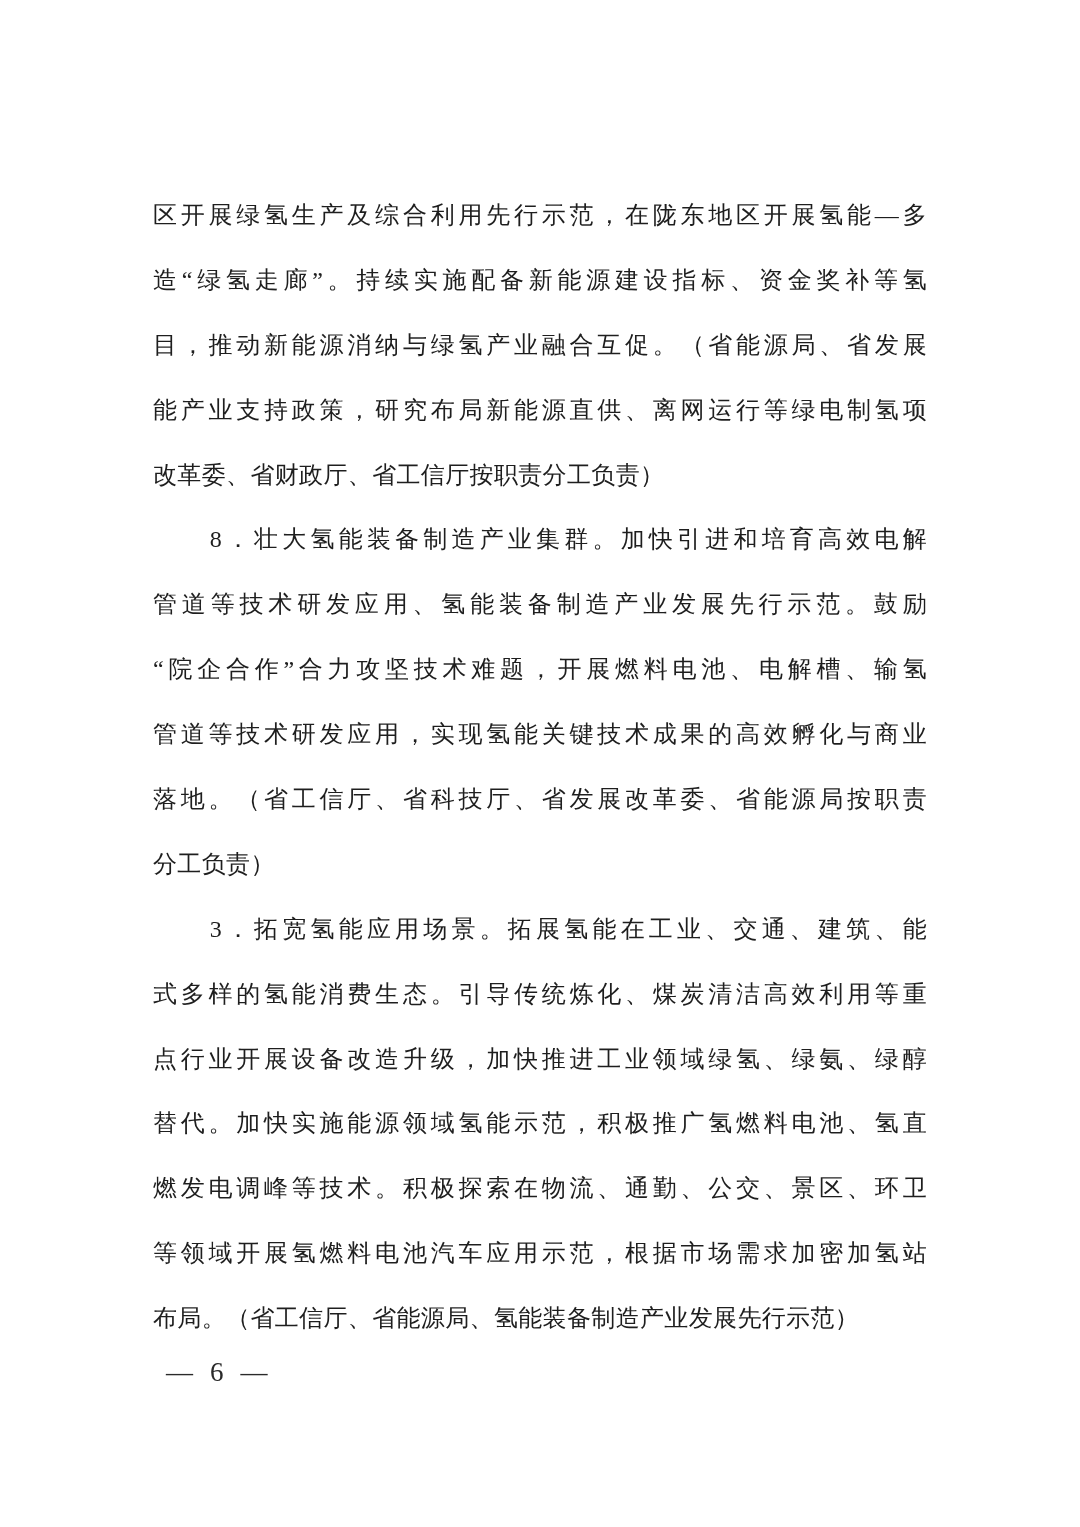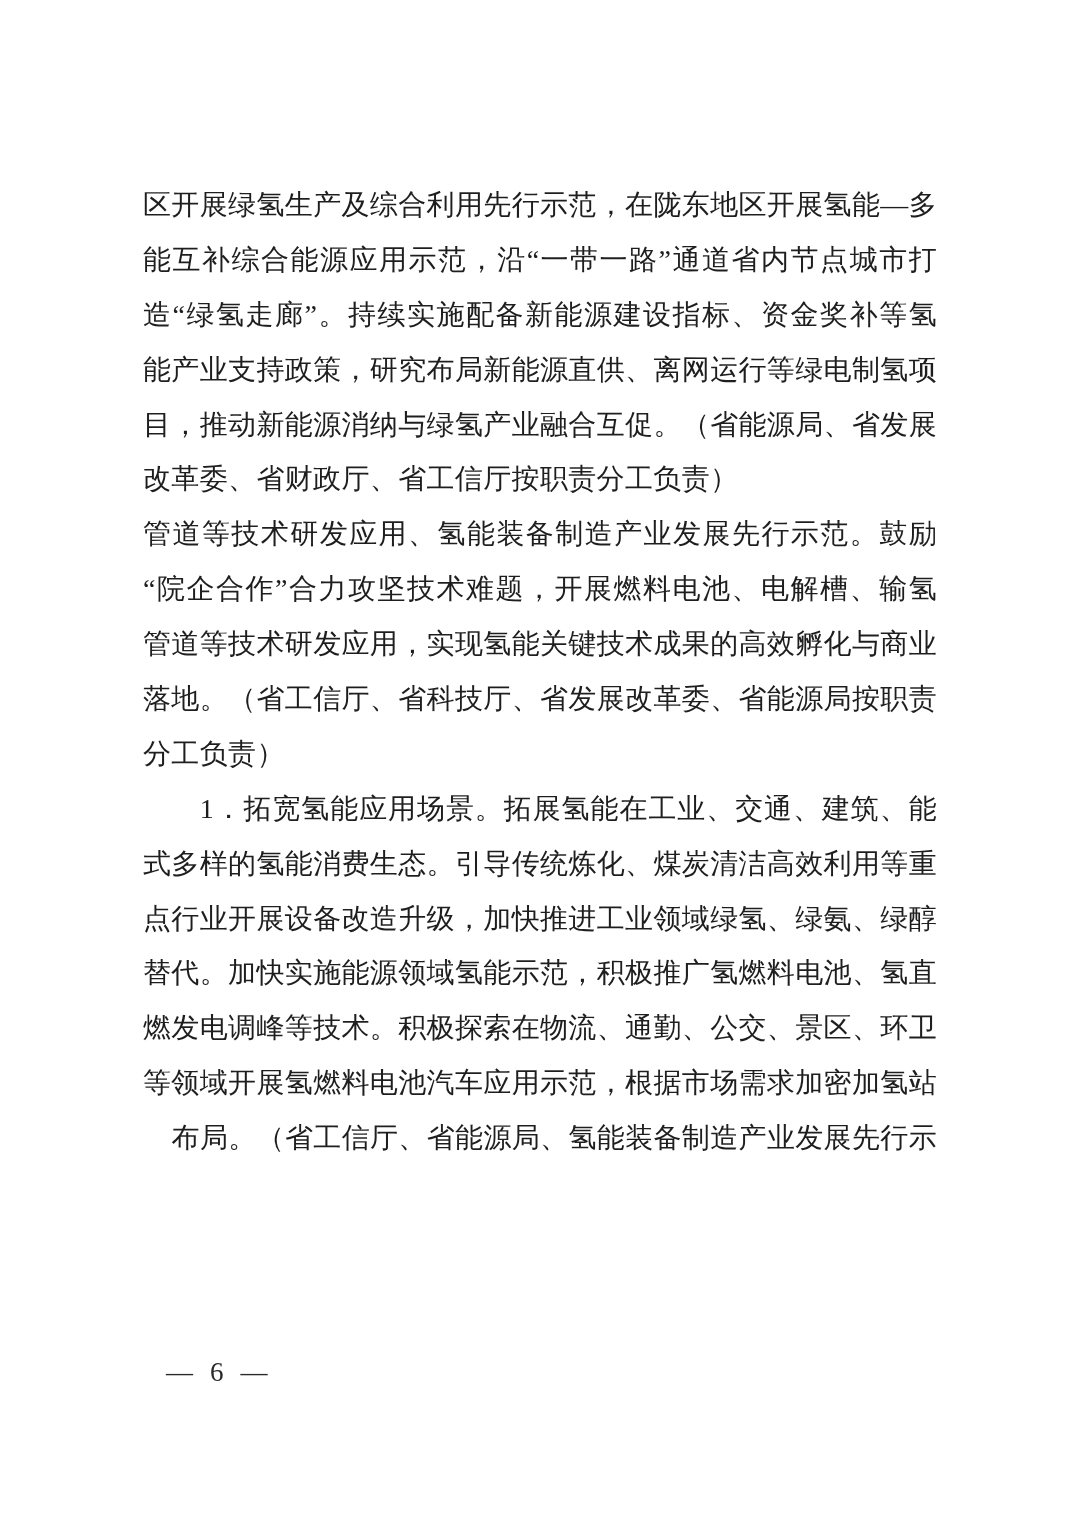--- a/index.html
+++ b/index.html
@@ -22,25 +22,25 @@
     background: #ffffff;
     overflow: hidden;
   }
   .text-block {
     position: absolute;
     left: 141px;
     top: 177px;
     width: 798px;
   }
   .line {
-    margin: 2px;
+    margin: 12px;
     padding: 0;
     height: 52.9px;
     line-height: 52.9px;
-    font-size: 28px;
+    font-size: 24px;
     letter-spacing: 0.35px;
     color: #1e1e1e;
     text-align: justify;
     text-align-last: justify;
     text-justify: inter-character;
     overflow: hidden;
   }
   .line.indent {
     text-indent: 56.7px;
   }
@@ -61,33 +61,33 @@
   }
 </style>
 </head>
 <body>
 
 <div class="page">
 
   <main class="text-block">
 
     <p class="line">区开展绿氢生产及综合利用先行示范，在陇东地区开展氢能—多</p>
-    <p class="line">能互补综合能源应用示范，沿“一带一路”通道省内节点城市打</p>
     <p class="line">造“绿氢走廊”。持续实施配备新能源建设指标、资金奖补等氢</p>
+    <p class="line">目，推动新能源消纳与绿氢产业融合互促。（省能源局、省发展</p>
     <p class="line">能产业支持政策，研究布局新能源直供、离网运行等绿电制氢项</p>
-    <p class="line">目，推动新能源消纳与绿氢产业融合互促。（省能源局、省发展</p>
     <p class="line last">改革委、省财政厅、省工信厅按职责分工负责）</p>
 
+    <p class="line indent">8．壮大氢能装备制造产业集群。加快引进和培育高效电解</p>
     <p class="line">管道等技术研发应用、氢能装备制造产业发展先行示范。鼓励</p>
     <p class="line">“院企合作”合力攻坚技术难题，开展燃料电池、电解槽、输氢</p>
     <p class="line">管道等技术研发应用，实现氢能关键技术成果的高效孵化与商业</p>
     <p class="line">落地。（省工信厅、省科技厅、省发展改革委、省能源局按职责</p>
     <p class="line last">分工负责）</p>
 
-    <p class="line indent">1．拓宽氢能应用场景。拓展氢能在工业、交通、建筑、能</p>
+    <p class="line indent">3．拓宽氢能应用场景。拓展氢能在工业、交通、建筑、能</p>
     <p class="line">式多样的氢能消费生态。引导传统炼化、煤炭清洁高效利用等重</p>
     <p class="line">点行业开展设备改造升级，加快推进工业领域绿氢、绿氨、绿醇</p>
     <p class="line">替代。加快实施能源领域氢能示范，积极推广氢燃料电池、氢直</p>
     <p class="line">燃发电调峰等技术。积极探索在物流、通勤、公交、景区、环卫</p>
     <p class="line">等领域开展氢燃料电池汽车应用示范，根据市场需求加密加氢站</p>
     <p class="line last">布局。（省工信厅、省能源局、氢能装备制造产业发展先行示范）</p>
 
   </main>
 
   <footer class="footer">

